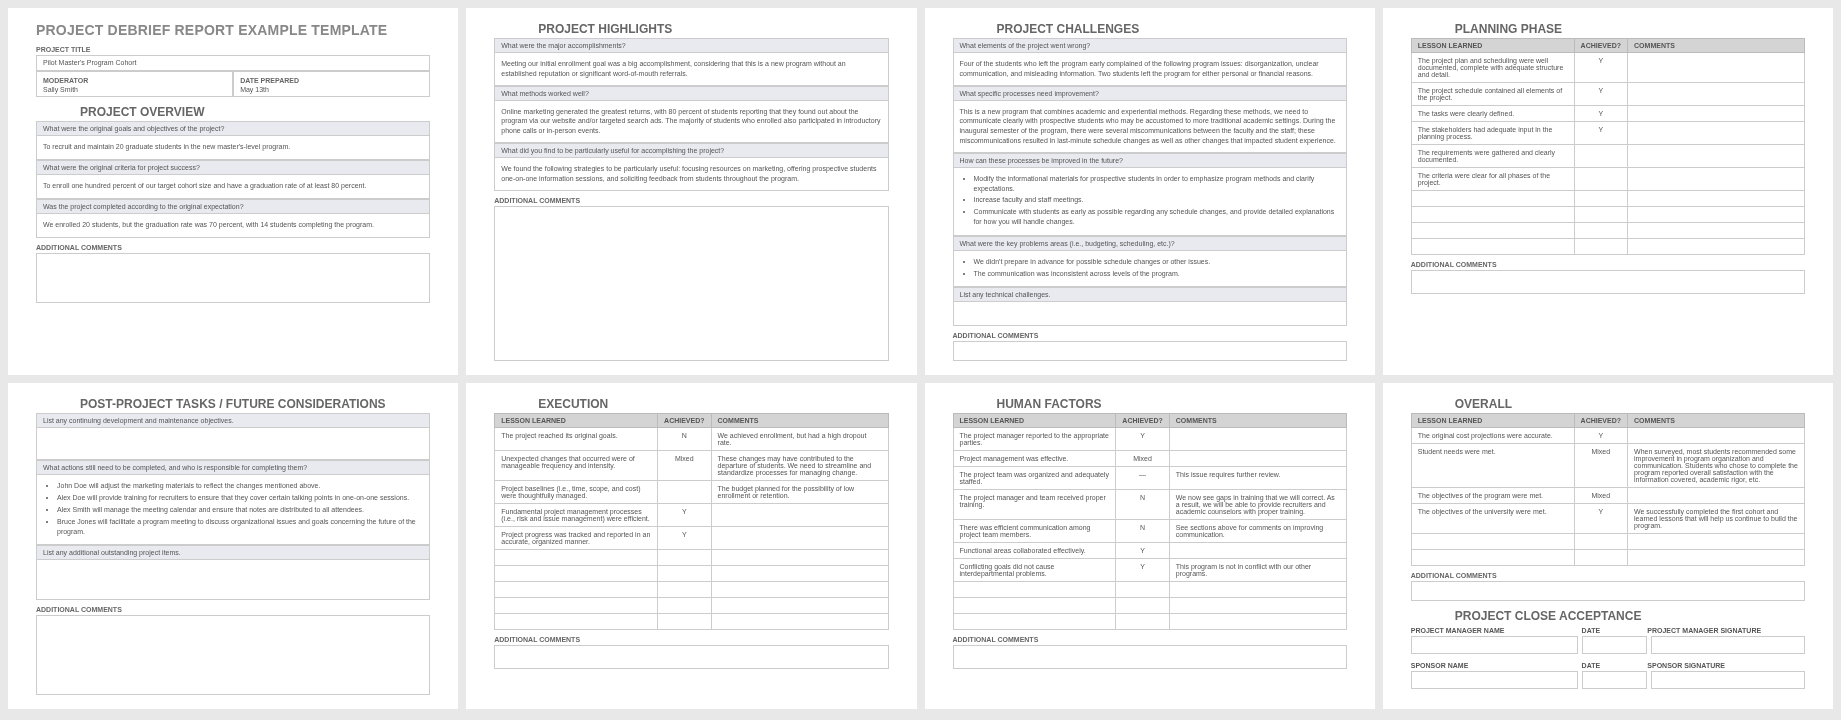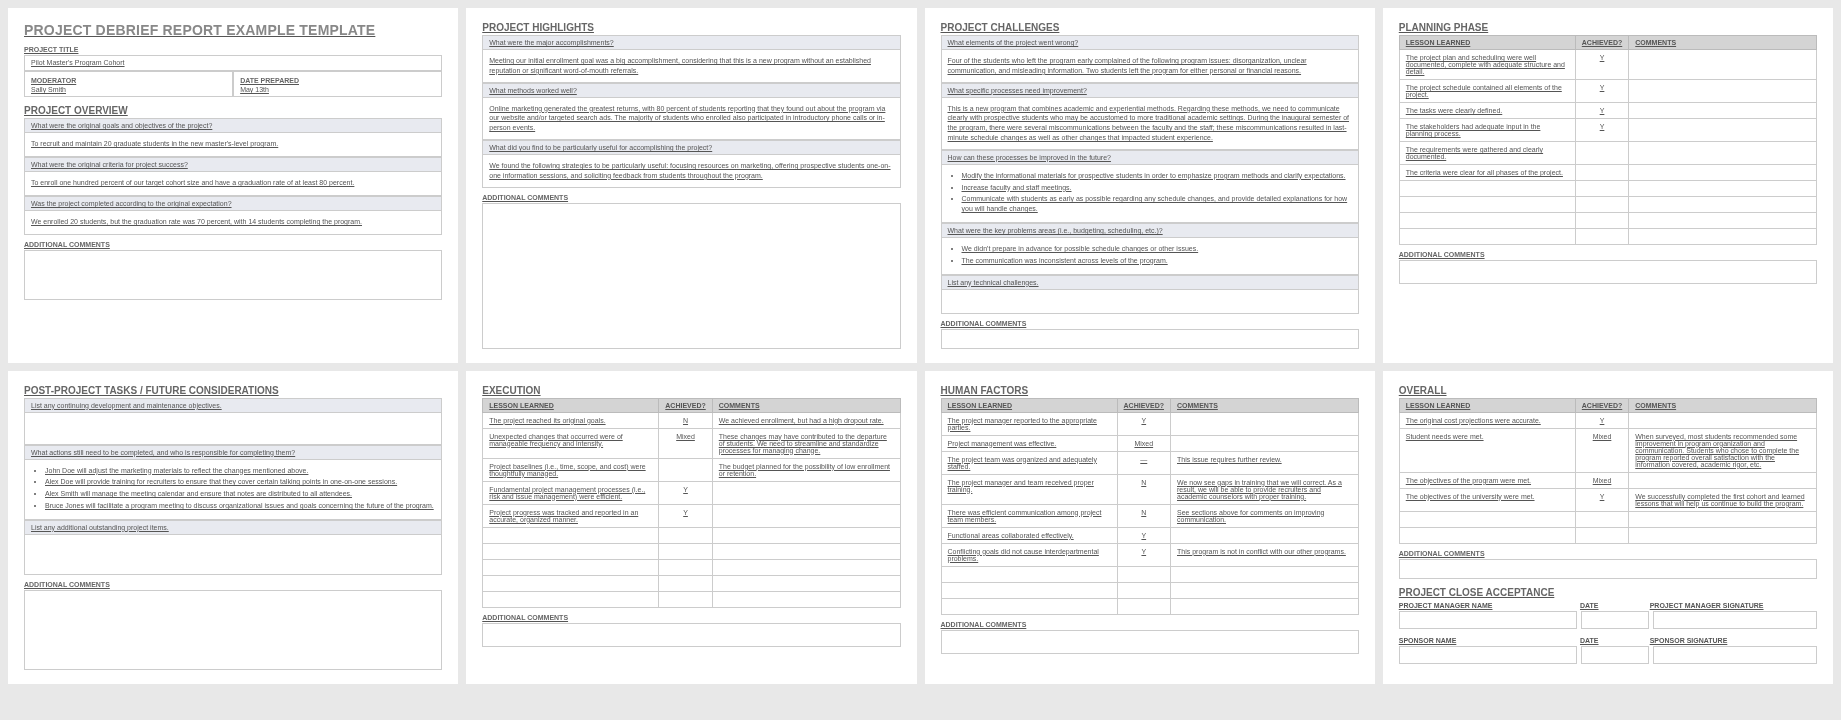--- a/index.html
+++ b/index.html
@@ -11,47 +11,47 @@
     padding: 8px;
     width: 1841px;
   }
   .pages {
     display: grid;
     grid-template-columns: repeat(4, 1fr);
     gap: 8px;
   }
   .page {
     background: #fff;
-    padding: 14px 16px;
+    padding: 14px 28px;
     min-height: 300px;
     display: flex;
     flex-direction: column;
-    text-decoration: underline;
   }
   h1.title {
     font-size: 14px;
     font-weight: bold;
     color: #888;
     margin-bottom: 6px;
     letter-spacing: 0.2px;
   }
   .label {
     font-size: 7px;
     color: #666;
     text-transform: uppercase;
     font-weight: bold;
     padding: 2px 0;
   }
   .section-header {
-    font-size: 10px;
+    font-size: 12px;
     color: #666;
     font-weight: bold;
     text-transform: uppercase;
     margin-top: 8px;
     margin-bottom: 2px;
+    margin-left: 44px;
   }
   .field-row {
     border: 1px solid #ccc;
     padding: 3px 6px;
     font-size: 7px;
     min-height: 16px;
   }
   .two-col {
     display: grid;
     grid-template-columns: 1fr 1fr;

